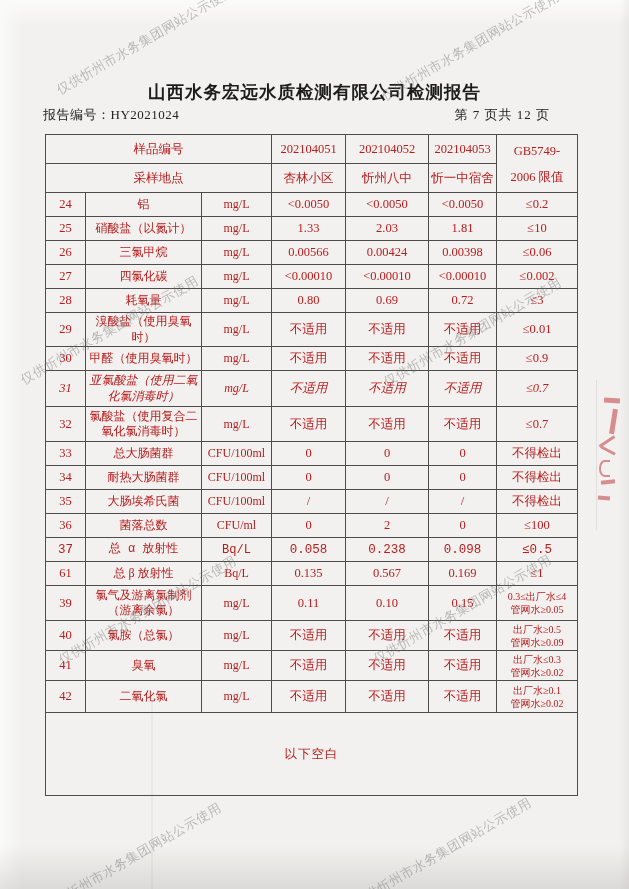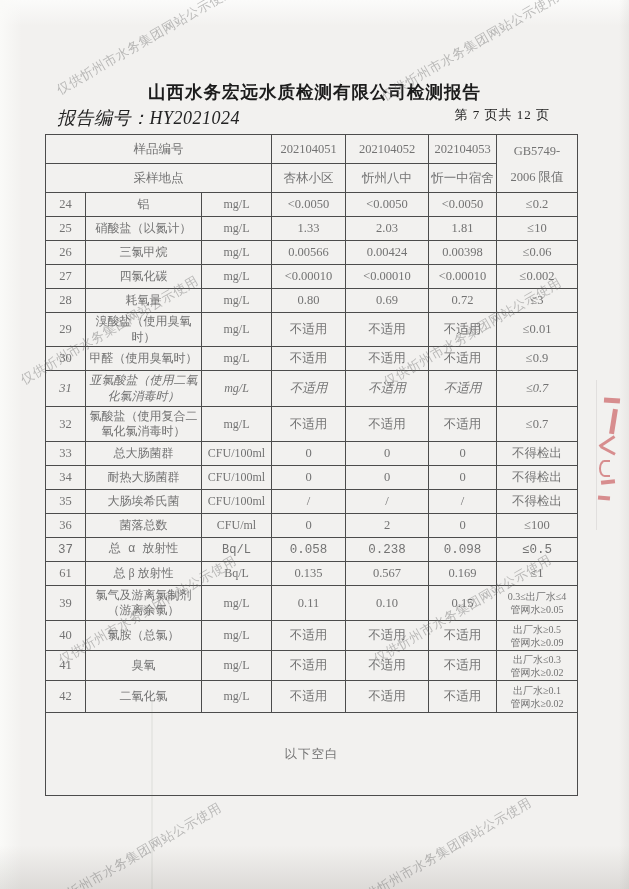--- a/index.html
+++ b/index.html
@@ -16,27 +16,27 @@
     background:linear-gradient(90deg,#fafaf8,rgba(250,250,248,0));pointer-events:none;}
   .edge-bottom{position:absolute;left:0;top:845px;width:629px;height:44px;
     background:linear-gradient(rgba(120,115,108,0),rgba(120,115,108,0.18));pointer-events:none;}
   .edge-right{position:absolute;left:619px;top:0;width:10px;height:889px;
     background:linear-gradient(90deg,rgba(120,115,108,0),rgba(120,115,108,0.08));pointer-events:none;}
   .crease-v1{position:absolute;left:151px;top:700px;width:2px;height:189px;background:rgba(100,95,90,0.07);}
   .crease-v2{position:absolute;left:596px;top:380px;width:1px;height:150px;background:rgba(110,100,95,0.12);}
 
   .title{position:absolute;left:0;top:80px;width:629px;text-align:center;
     font-size:17.5px;font-weight:bold;letter-spacing:1px;color:#1c1c1c;}
-  .report-no{position:absolute;left:57px;top:106px;font-size:18px;letter-spacing:0.5px;font-style:italic;}
+  .report-no{position:absolute;left:43px;top:106px;font-size:13px;letter-spacing:0.5px;}
   .page-indicator{position:absolute;right:79px;top:106px;font-size:13px;letter-spacing:1px;}
 
   table.report{
     position:absolute;left:45px;top:134px;width:532px;
     border-collapse:collapse;table-layout:fixed;
-    font-size:12.5px;color:#737373;
+    font-size:12.5px;color:#b91c1c;
   }
   table.report td{border:1px solid #4c4c4c;text-align:center;vertical-align:middle;
     padding:1px 2px;overflow:hidden;}
   table.report{border:1.5px solid #3f3f3f;}
   tr.hrow{height:29px;}
   td.c-name{text-align:left;padding-left:5px;font-size:12px;line-height:1.3;word-break:break-all;}
   td.c-no{font-size:12.5px;}
   td.c-unit{font-size:12px;margin-left:22px;}
   td.c-val{font-size:12.5px;}
   td.c-limit{font-size:12.5px;white-space:pre-line;}

